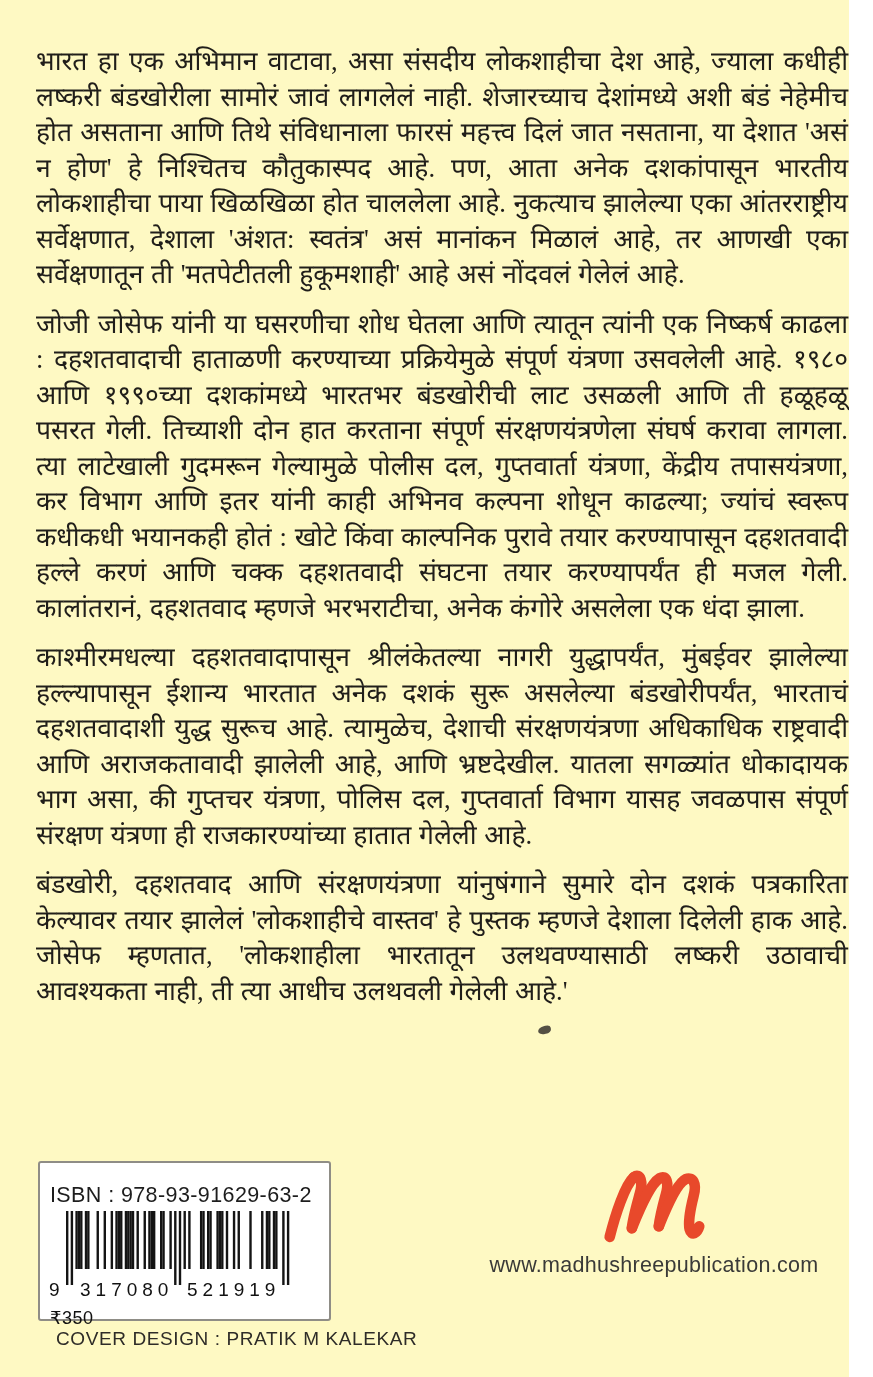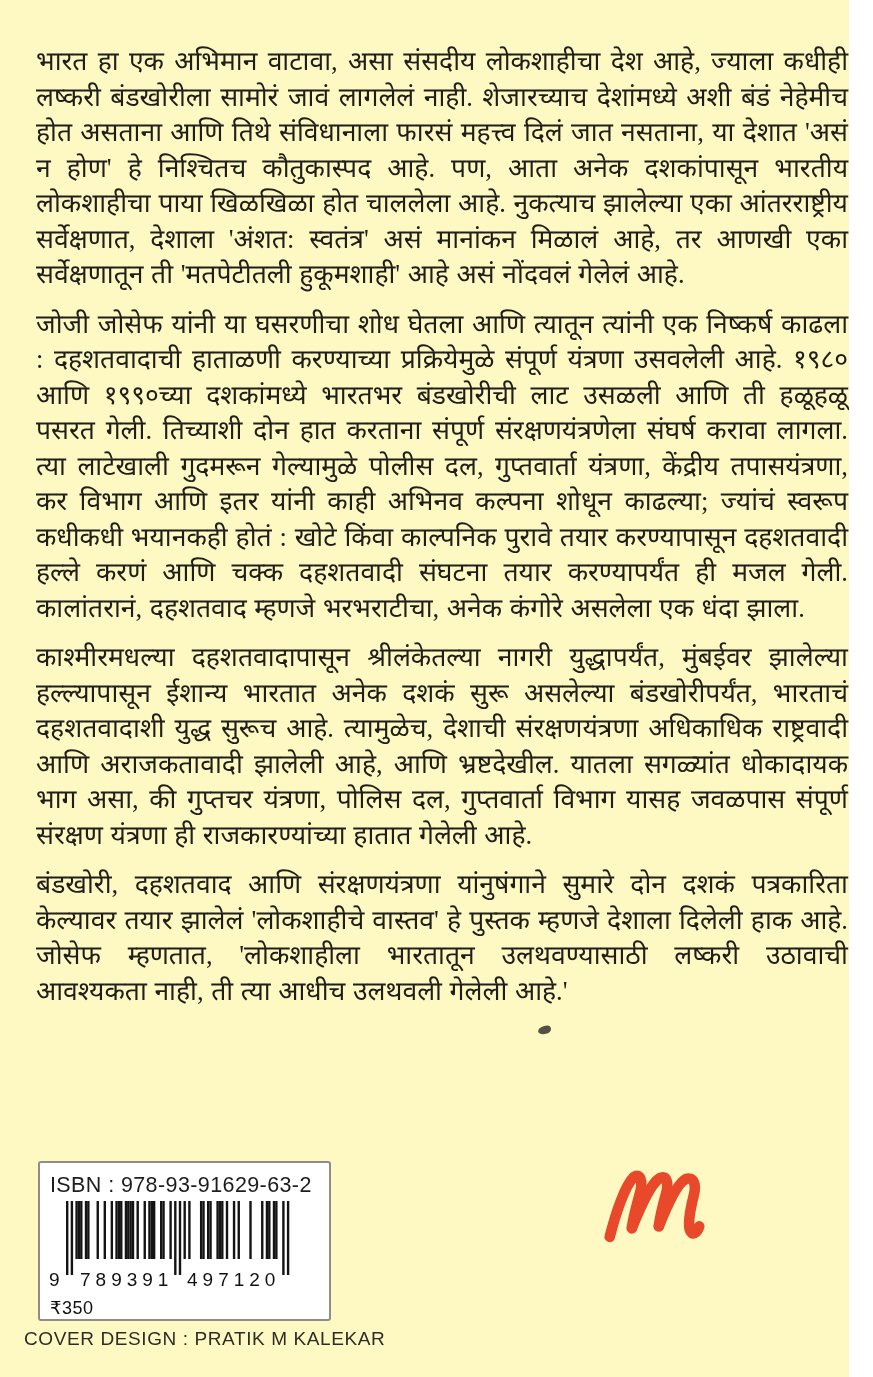--- a/index.html
+++ b/index.html
@@ -27,35 +27,35 @@
     width:13px;height:8px;background:#45413a;
     border-radius:60% 40% 50% 50%;
     transform:rotate(-12deg);opacity:.92;
   }
   
   .isbn-box{
     position:absolute;left:38px;top:1161px;
     width:293px;height:160px;box-sizing:border-box;
     background:#ffffff;
     border:2px solid #8f8d86;border-radius:3px;
-    padding:10px 10px 4px 10px;
+    padding:20px 10px 4px 10px;
     font-family:"Liberation Sans","DejaVu Sans",sans-serif;
   }
   .isbn-line{
     font-size:21.5px;color:#1d1d1d;letter-spacing:.4px;white-space:nowrap;
   }
   .barcode-wrap{position:relative;height:96px;margin-top:3px;}
   .barcode-svg{position:absolute;left:16px;top:0;}
   .bc-digit{position:absolute;font-size:19px;color:#111;letter-spacing:5px;bottom:6px;white-space:nowrap;}
   .bc-first{left:-1px;letter-spacing:0;}
   .bc-left{left:30px;}
   .bc-right{left:137px;}
   .price-line{font-size:18px;color:#101010;margin-top:0px;letter-spacing:.5px;}
   .cover-design{
-    position:absolute;left:24px;top:1328px;
+    position:absolute;left:56px;top:1328px;
     font-family:"Liberation Sans","DejaVu Sans",sans-serif;
     font-size:19px;color:#2e2c28;letter-spacing:.6px;white-space:nowrap;
   }
   
   .publisher-block{
     position:absolute;left:443px;top:1166px;width:422px;
     text-align:center;
   }
   .pub-logo{display:block;margin:0 auto;}
   .pub-name{
@@ -127,32 +127,33 @@
           <rect x="183.30" y="0" width="2.4" height="58" fill="#141414"></rect>
           <rect x="195.05" y="0" width="2.4" height="58" fill="#141414"></rect>
           <rect x="199.75" y="0" width="2.4" height="58" fill="#141414"></rect>
           <rect x="202.10" y="0" width="2.4" height="58" fill="#141414"></rect>
           <rect x="206.80" y="0" width="2.4" height="58" fill="#141414"></rect>
           <rect x="209.15" y="0" width="2.4" height="58" fill="#141414"></rect>
           <rect x="216.20" y="0" width="2.4" height="74" fill="#141414"></rect>
           <rect x="220.90" y="0" width="2.4" height="74" fill="#141414"></rect>
         </svg>
       <span class="bc-digit bc-first">9</span>
-      <span class="bc-digit bc-left">789391</span>
-      <span class="bc-digit bc-right">497120</span>
+      <span class="bc-digit bc-left">317080</span>
+      <span class="bc-digit bc-right">521919</span>
     </div>
     <div class="price-line">₹350</div>
   </div>
 
   <div class="cover-design">COVER DESIGN : PRATIK M KALEKAR</div>
 
   <div class="publisher-block">
     <svg class="pub-logo" width="104" height="84" viewBox="0 0 108 80">
       <g fill="none" stroke="#e8492b" stroke-width="11" stroke-linecap="round" stroke-linejoin="round">
         <path d="M8 70 C14 46 24 16 33 8"></path>
         <path d="M33 8 C40 3 43 13 39 26 C36 37 32 51 31 61"></path>
         <path d="M31 61 C39 41 50 15 60 9 C67 5 70 14 66 27 C63 38 60 50 59 59"></path>
         <path d="M59 59 C67 39 78 14 87 10 C94 7 99 14 95 28 C92 40 89 53 91 62 C93 70 99 66 101 59"></path>
       </g>
     </svg>
+    <div class="pub-url">www.madhushreepublication.com</div>
   </div>
 
 </div>
 
 </body></html>

